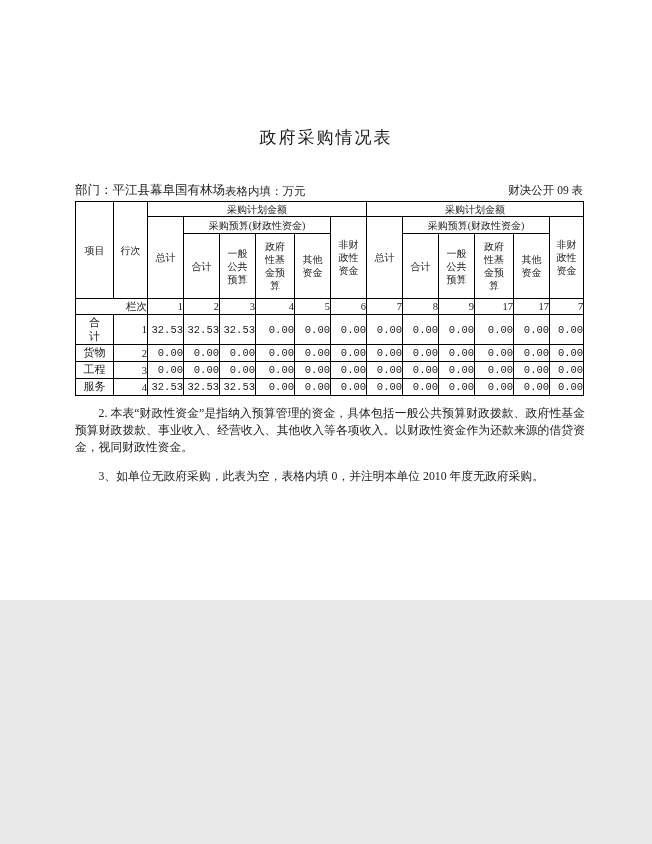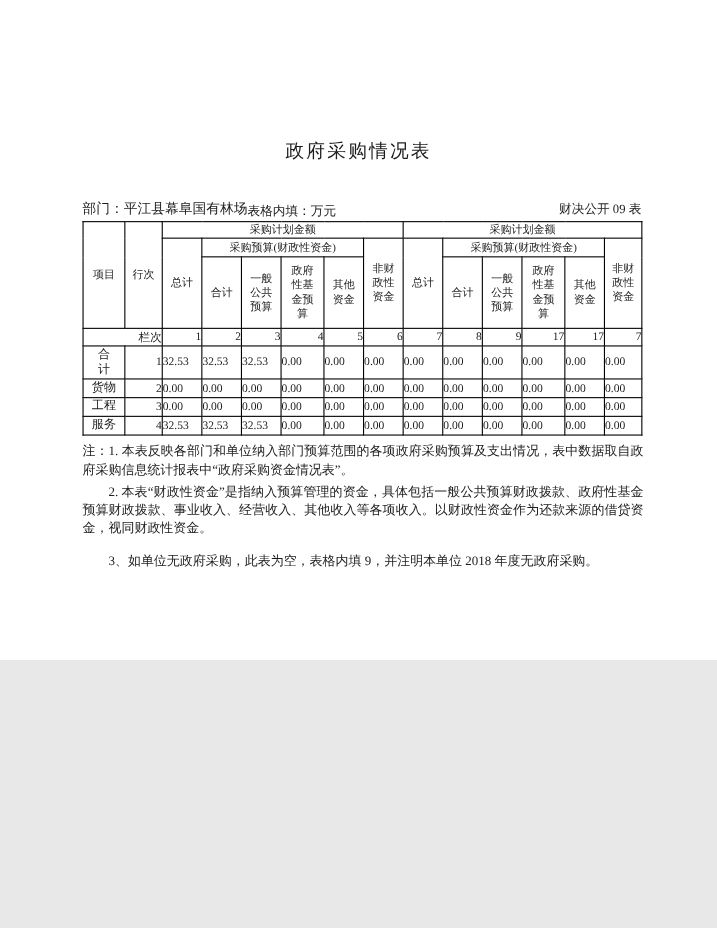--- a/index.html
+++ b/index.html
@@ -46,21 +46,21 @@
     font-size:10px; line-height:1.3; text-align:center;
   }
   tr.h-group  { height:15px; }
   tr.h-sub    { height:17px; }
   tr.h-detail { height:65px; }
   tr.r-index  { height:16px; }
   tr.r-total  { height:30px; }
   tr.r-data   { height:17px;margin-left:21px; }
   td.idx  { text-align:right; font-size:10.5px; }
   td.item { text-align:center; font-size:11px; line-height:1.25; }
-  td.num  { text-align:left; font-size:10.5px; padding-right:2px; }
+  td.num  { text-align:right; font-size:10.5px; padding-right:2px;font-family:Liberation Mono, monospace; }
   .notes {
     position:absolute; top:402px; left:75px; width:510px;
     font-size:11.8px; line-height:1.42;
     text-align:justify;
   }
   .notes p { margin:0; }
   .notes p.indent { text-indent:2em; }
   .notes p.n2 { margin-top:3px; }
   .notes p.n3 { margin-top:13px; }
   .page-num {
@@ -217,20 +217,19 @@
         <td class="num">0.00</td>
         <td class="num">0.00</td>
         <td class="num">0.00</td>
         <td class="num">0.00</td>
         <td class="num">0.00</td>
       </tr>
     </tbody>
   </table>
 
   <div class="notes">
-    <p class="n1">注：1. 本表反映各部门和单位纳入部门预算范围的各项政府采购预算及支出情况，表中数据取自政府采购信息统计报表中“政府采购资金情况表”。</p>
     <p class="n2 indent">2. 本表“财政性资金”是指纳入预算管理的资金，具体包括一般公共预算财政拨款、政府性基金预算财政拨款、事业收入、经营收入、其他收入等各项收入。以财政性资金作为还款来源的借贷资金，视同财政性资金。</p>
-    <p class="n3 indent">3、如单位无政府采购，此表为空，表格内填 9，并注明本单位 2018 年度无政府采购。</p>
+    <p class="n3 indent">3、如单位无政府采购，此表为空，表格内填 0，并注明本单位 2010 年度无政府采购。</p>
   </div>
 
   <div class="page-num">13</div>
 
 </div>
 
 </body></html>

